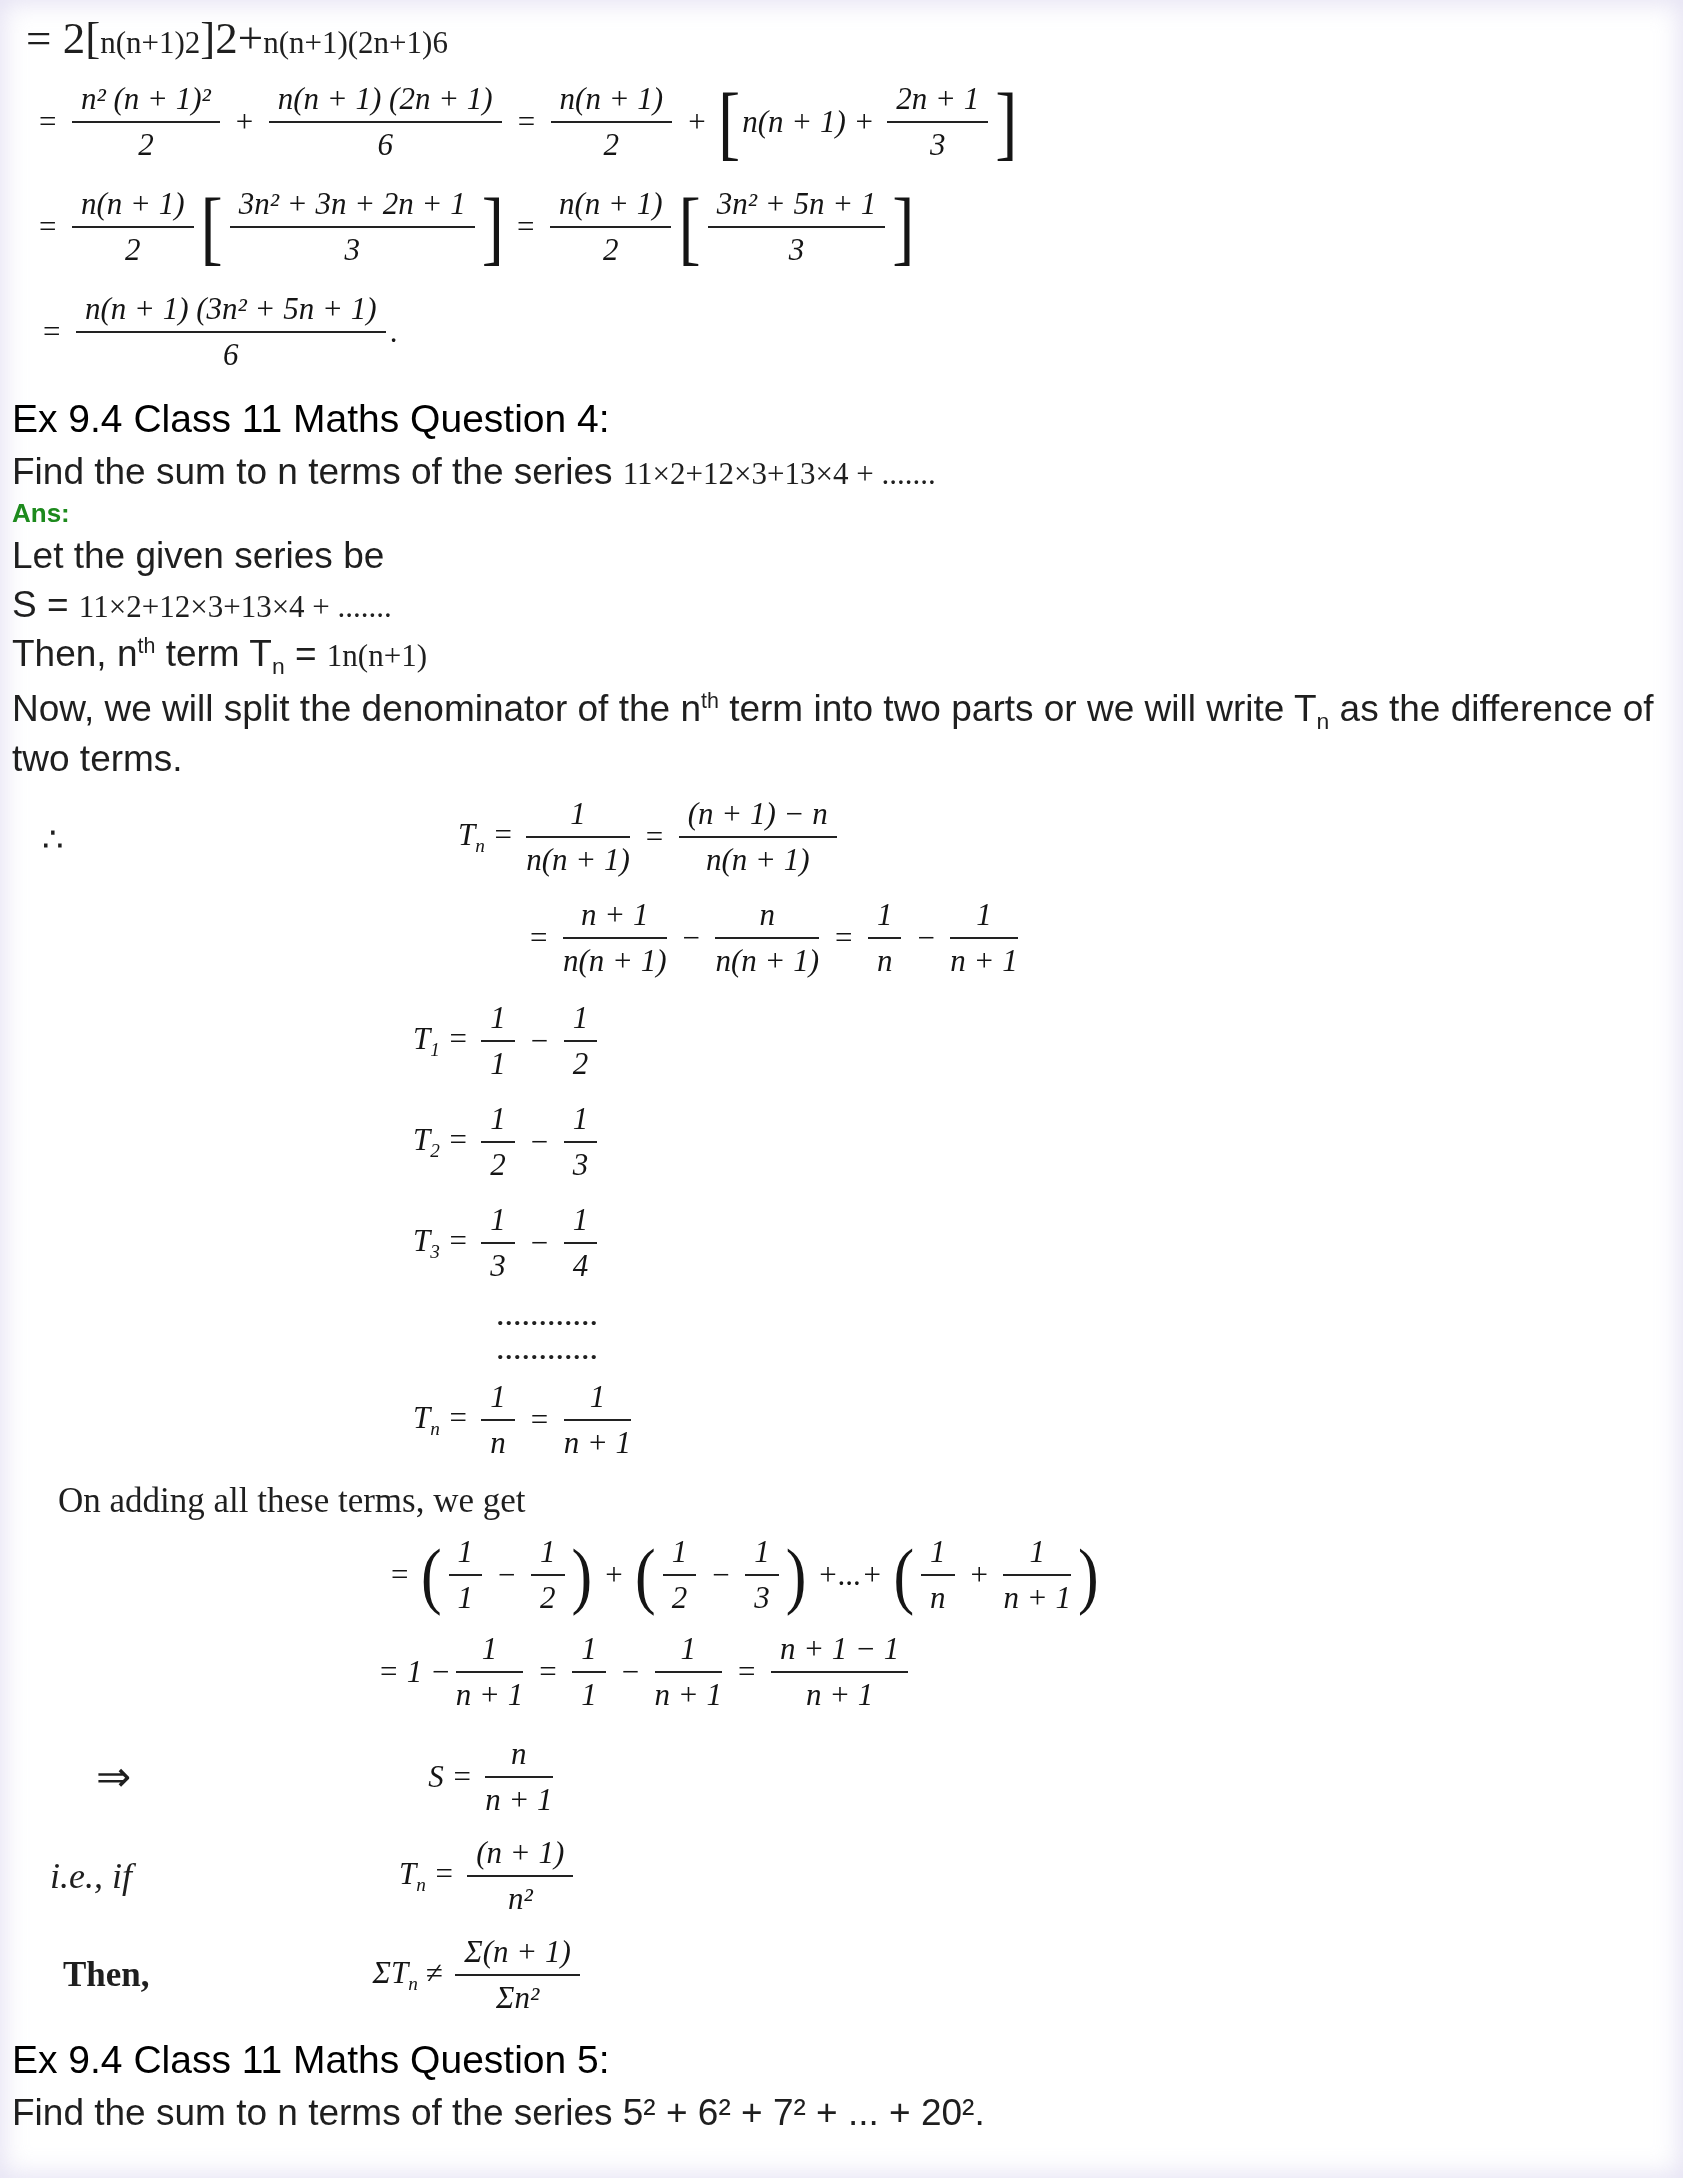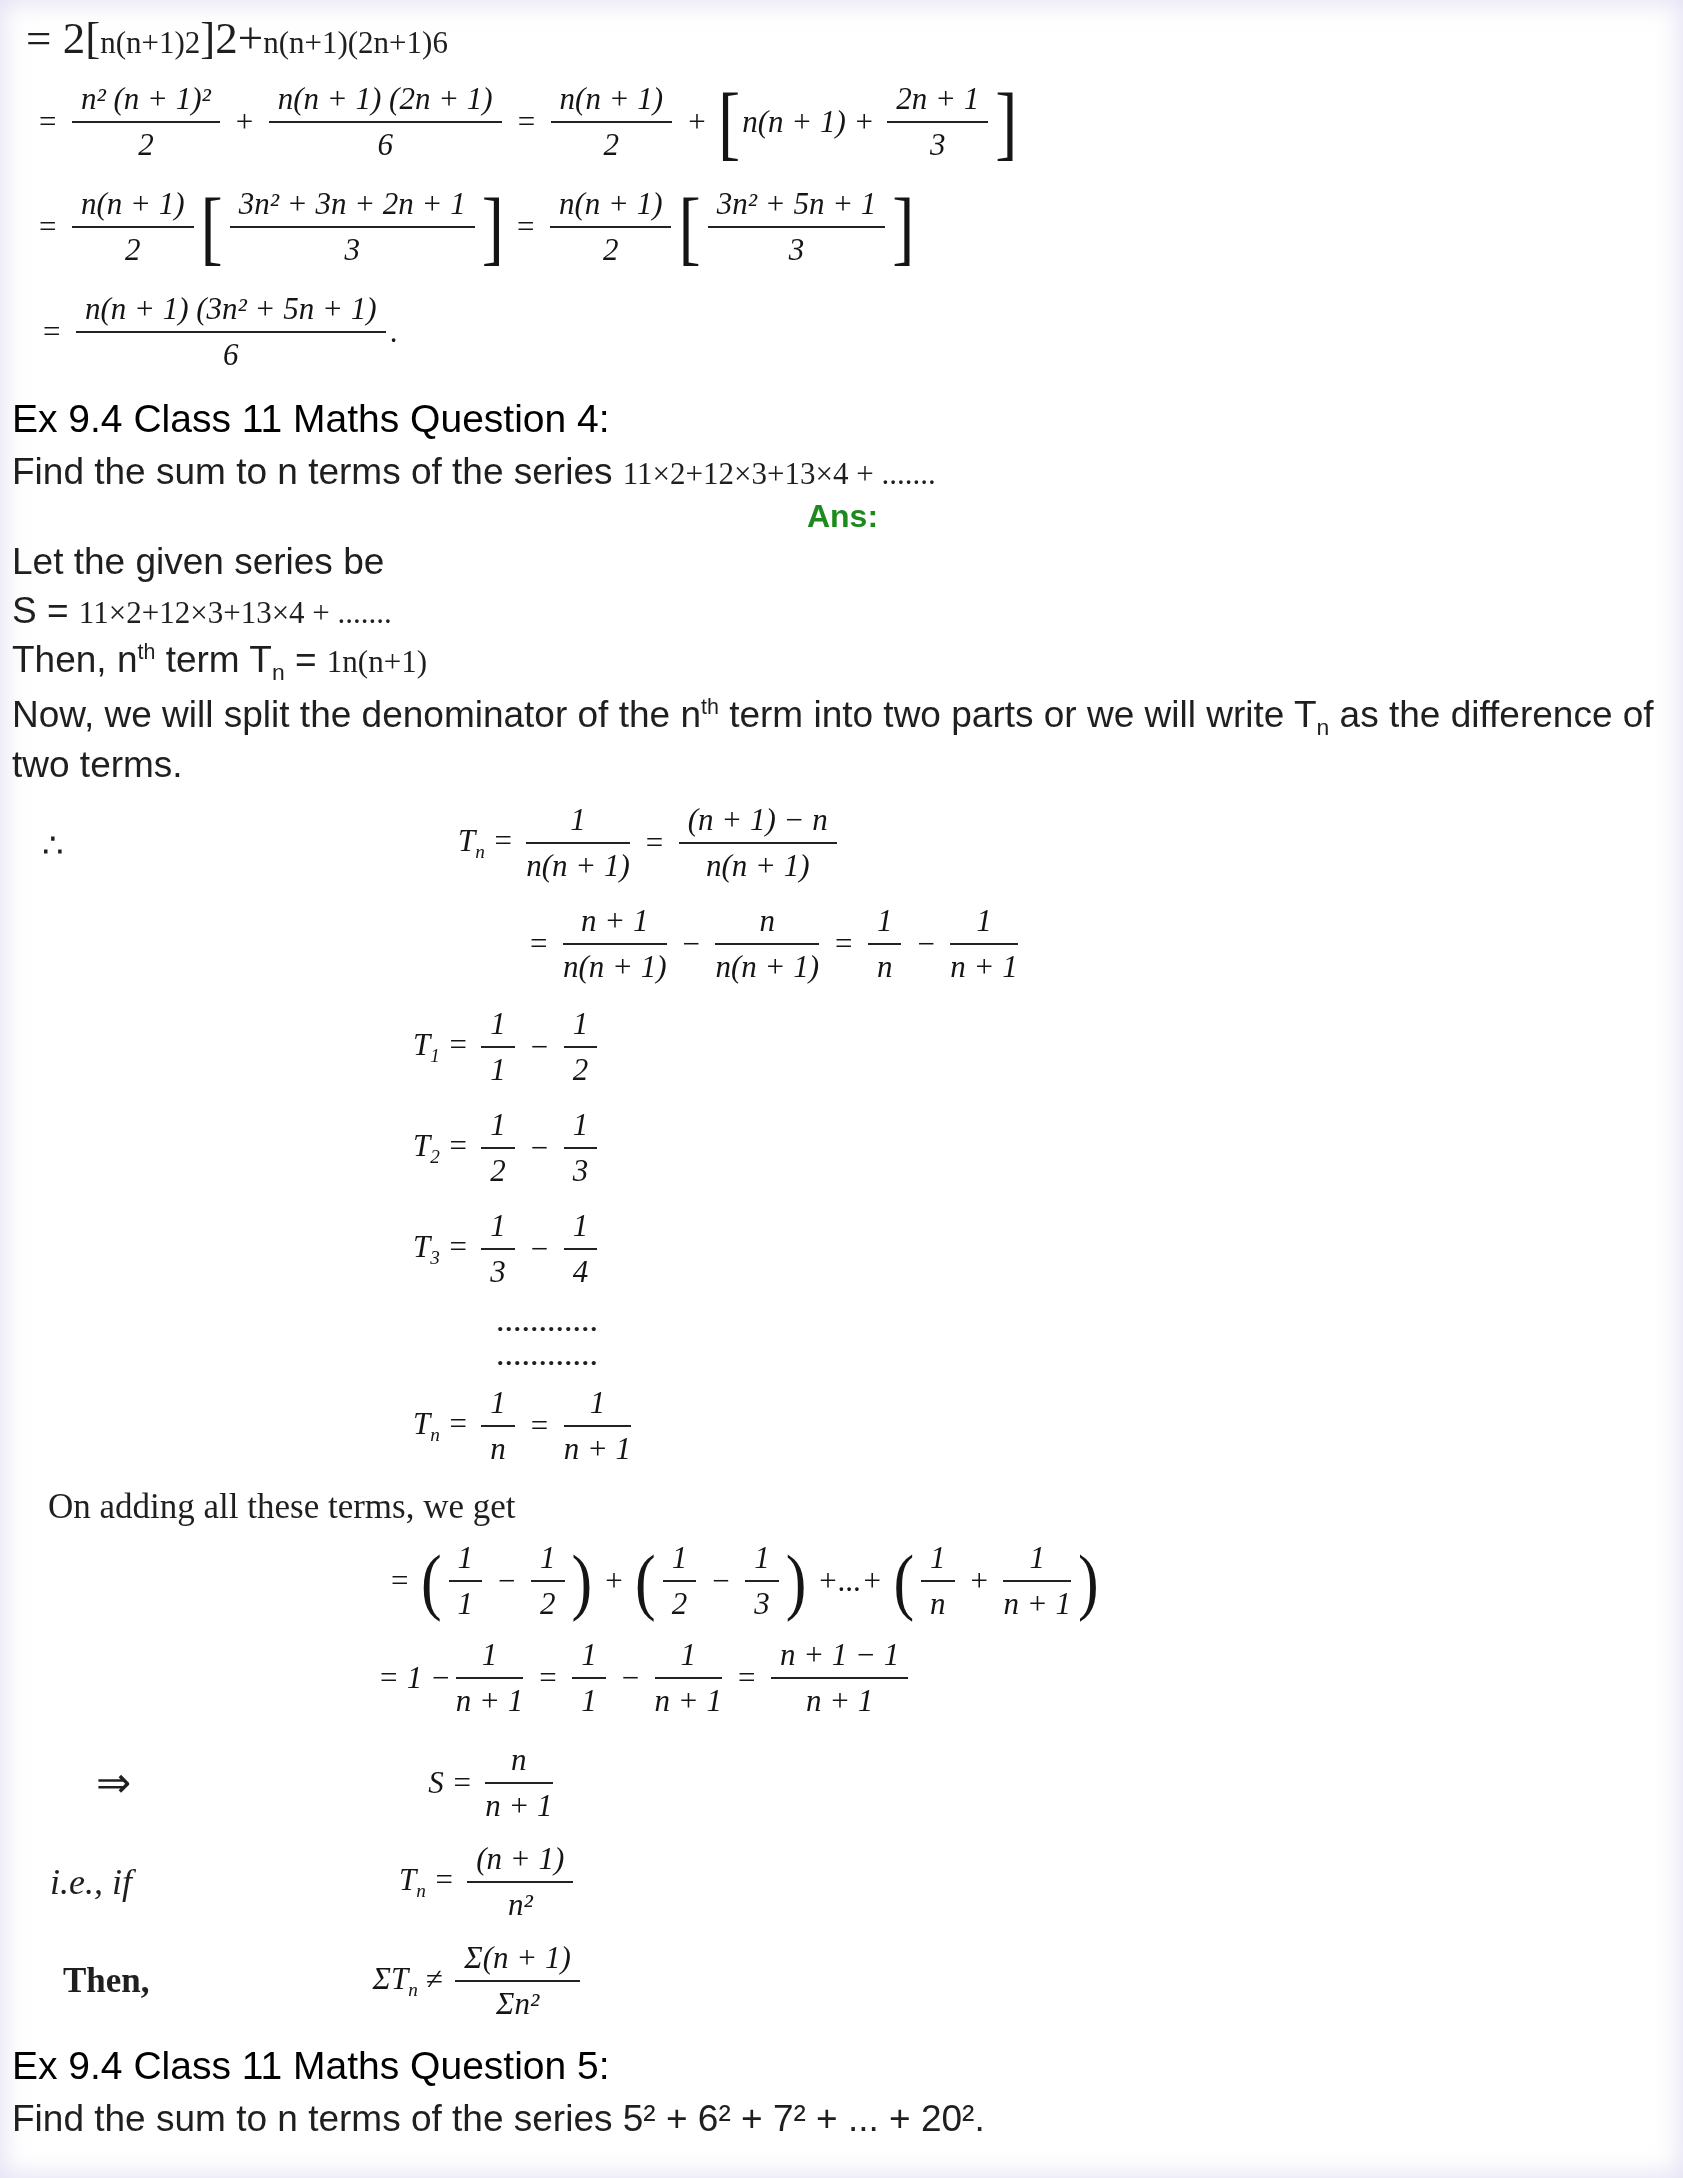--- a/index.html
+++ b/index.html
@@ -5,21 +5,21 @@
   html,body{margin:0;padding:0;background:#ffffff;}
   .page{
     position:relative;width:1683px;height:2178px;background:#fff;
     font-family:"Liberation Sans",sans-serif;color:#1f1f1f;
     overflow:hidden;box-sizing:border-box;padding:10px 10px 0 12px;
     box-shadow:inset 0 0 24px 4px rgba(170,160,215,0.30);
   }
   
   .bodyline{font-size:37px;line-height:1.22;margin:4px 0;}
   .qheading{font-size:39px;font-weight:400;color:#000000;margin:14px 0 8px 0;}
-  .ansline{font-size:32px;font-weight:700;color:#1d8a1d;margin:4px 0;text-align:center;}
+  .ansline{font-size:26px;font-weight:700;color:#1d8a1d;margin:4px 0;}
   .serifline{font-family:"Liberation Serif",serif;font-size:35px;margin:8px 0;}
   .mser{font-family:"Liberation Serif",serif;font-size:31px;}
   sup{font-size:58%;}
   sub{font-size:62%;}
   
   .eqrow{display:flex;align-items:center;font-family:"Liberation Serif",serif;
          font-style:italic;font-size:31px;color:#151515;}
   .mvar{white-space:pre;}
   .op{margin:0 9px;white-space:pre;}
   .frac{display:inline-block;text-align:center;vertical-align:middle;margin:4px 5px;}
@@ -207,21 +207,21 @@
         <span class="num">1</span>
         <span class="den">n</span>
       </span>
     <span class="op">=</span>
     <span class="frac">
         <span class="num">1</span>
         <span class="den">n + 1</span>
       </span>
   </div>
 
-  <div class="serifline" style="margin-left:36px">On adding all these terms, we get</div>
+  <div class="serifline" style="margin-left:46px">On adding all these terms, we get</div>
 
 
   <div class="eqrow" style="margin:0 0 6px 368px">
     <span class="op">=</span>
     <span class="bigpar">(</span>
     <span class="frac">
         <span class="num">1</span>
         <span class="den">1</span>
       </span>
     <span class="op">−</span>

